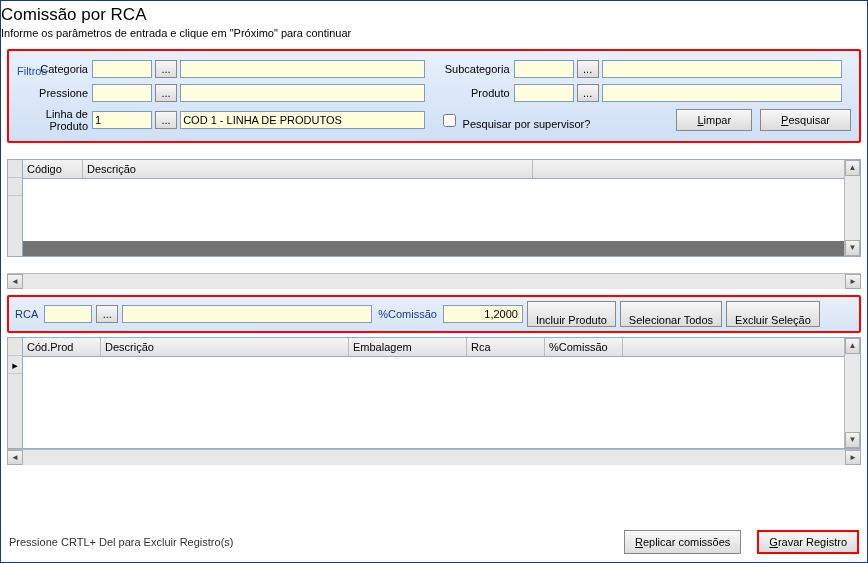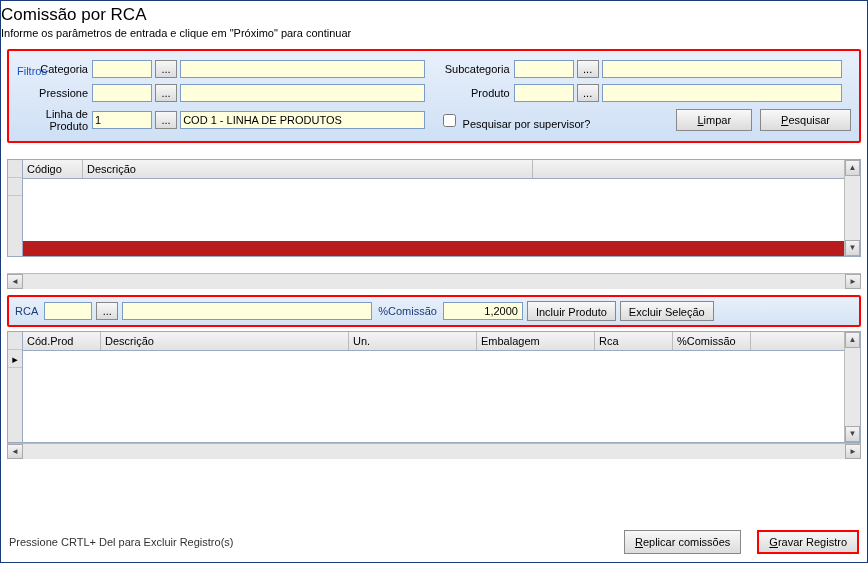--- a/index.html
+++ b/index.html
@@ -92,21 +92,21 @@
       border: 1px solid #888;
       background: linear-gradient(to bottom, #f8f8f8, #dcdcdc);
       height: 22px;
       padding: 0 20px;
       cursor: pointer;
       min-width: 72px;
     }
     .grid-wrap {
       margin: 16px 6px;
       border: 1px solid #9aaac0;
-      background: #b91c1c;
+      background: #737373;
       position: relative;
       height: 98px;
       display: flex;
     }
     .grid-indicator {
       width: 15px;
       background: #e6e6e6;
       border-right: 1px solid #9aaac0;
     }
     .grid-indicator .cell {
@@ -179,21 +179,21 @@
       gap: 4px;
     }
     .mid-bar .lbl2 {
       color: #1a3a7a;
       padding: 0 2px;
     }
     .mid-btn {
       border: 1px solid #888;
       background: linear-gradient(to bottom, #f8f8f8, #dcdcdc);
       height: 20px;
-      padding: 4px 8px;
+      padding: 12px 8px;
       cursor: pointer;
     }
     .comm-input {
       background: #ffffdd;
       border: 1px solid #7a9cc6;
       height: 18px;
       text-align: right;
       padding: 0 4px;
       width: 80px;
     }
@@ -328,33 +328,33 @@
 </div>
 
 <div class="mid-bar">
   <span class="lbl2">RCA</span>
   <input class="tinput" style="width: 48px;" value="">
   <button class="lookup-btn">...</button>
   <input class="rca-desc" value="" style="">
   <span class="lbl2">%Comissão</span>
   <input class="comm-input" value="1,2000" style="">
   <button class="mid-btn">Incluir Produto</button>
+  <button class="mid-btn">Selecionar Todos</button>
   <button class="mid-btn">Excluir Seleção</button>
 </div>
 
 <div class="grid-wrap2">
   <div class="grid-indicator">
     <div class="cell"></div>
     <div class="cell" style="color:#000">▸</div>
   </div>
   <div class="grid-main">
     <div class="grid-head">
       <div class="gh" style="width:78px">Cód.Prod</div>
       <div class="gh" style="width:248px">Descrição</div>
-      <div class="gh" style="width:128px">Un.</div>
       <div class="gh" style="width:118px">Embalagem</div>
       <div class="gh" style="width:78px">Rca</div>
       <div class="gh" style="width:78px">%Comissão</div>
     </div>
     <div class="grid-body" style="height:76px"></div>
   </div>
   <div class="scrollbar-v">
     <div class="sbtn">▲</div>
     <div class="sbtn">▼</div>
   </div>

